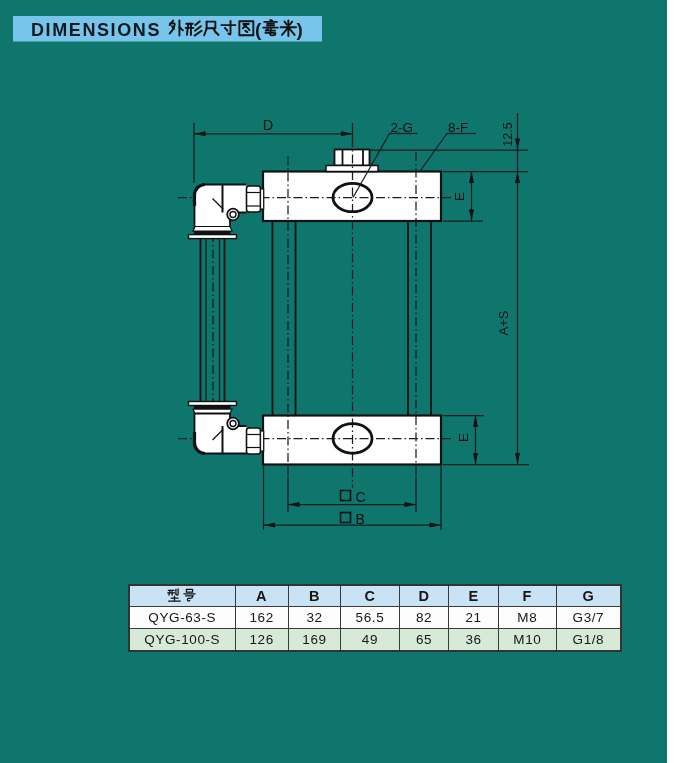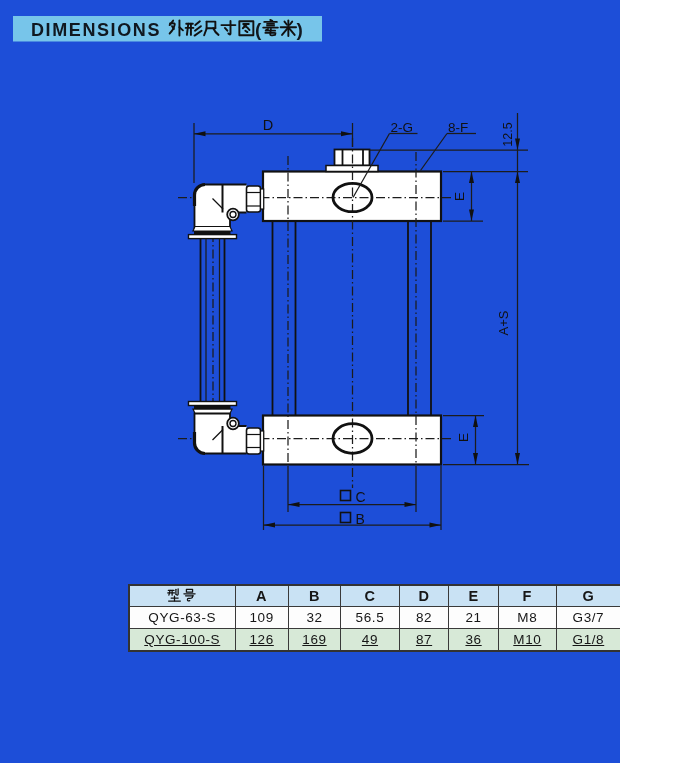--- a/index.html
+++ b/index.html
@@ -1,23 +1,23 @@
 <!DOCTYPE html>
 <html><head><meta charset="utf-8">
 <style>
 html,body{margin:0;padding:0;background:#fff;}
-#page{position:relative;width:620px;height:763px;overflow:hidden;background:#1d4ed8;font-family:"Liberation Sans",sans-serif;}
+#page{position:relative;width:667px;height:763px;overflow:hidden;background:#0f766e;font-family:"Liberation Sans",sans-serif;}
 #draw{position:absolute;left:0;top:0;}
 #dim{position:absolute;left:128px;top:583.5px;border-collapse:collapse;table-layout:fixed;width:492px;}
 #dim td{border:1.4px solid #3a3a3a;height:20.8px;text-align:center;vertical-align:middle;font-size:13.5px;color:#161616;padding:0;letter-spacing:0.6px;}
 #dim{border:2px solid #333;}
 #dim .hd td{background:#c9e2f4;}
 #dim .b{font-weight:bold;font-size:14.5px;}
 #dim .r1 td{background:#fdfdfd;}
-#dim .r2 td{background:#d7e9d7;text-decoration:underline;}
+#dim .r2 td{background:#d7e9d7;}
 </style></head>
 <body>
 <div id="page">
 <svg id="draw" width="680" height="763" viewBox="0 0 680 763">
 
 <g>
         <rect x="13" y="16" width="309" height="25.5" fill="#77c5ea"></rect>
       </g>
 
 <g>
@@ -321,33 +321,33 @@
           <td class="b">B</td>
           <td class="b">C</td>
           <td class="b">D</td>
           <td class="b">E</td>
           <td class="b">F</td>
           <td class="b">G</td>
         </tr>
 
 <tr class="r1">
           <td>QYG-63-S</td>
-          <td>109</td>
+          <td>162</td>
           <td>32</td>
           <td>56.5</td>
           <td>82</td>
           <td>21</td>
           <td>M8</td>
           <td>G3/7</td>
         </tr>
 
 <tr class="r2">
           <td>QYG-100-S</td>
           <td>126</td>
           <td>169</td>
           <td>49</td>
-          <td>87</td>
+          <td>65</td>
           <td>36</td>
           <td>M10</td>
           <td>G1/8</td>
         </tr>
 </tbody>
     </table>
 </div>
 </body></html>

